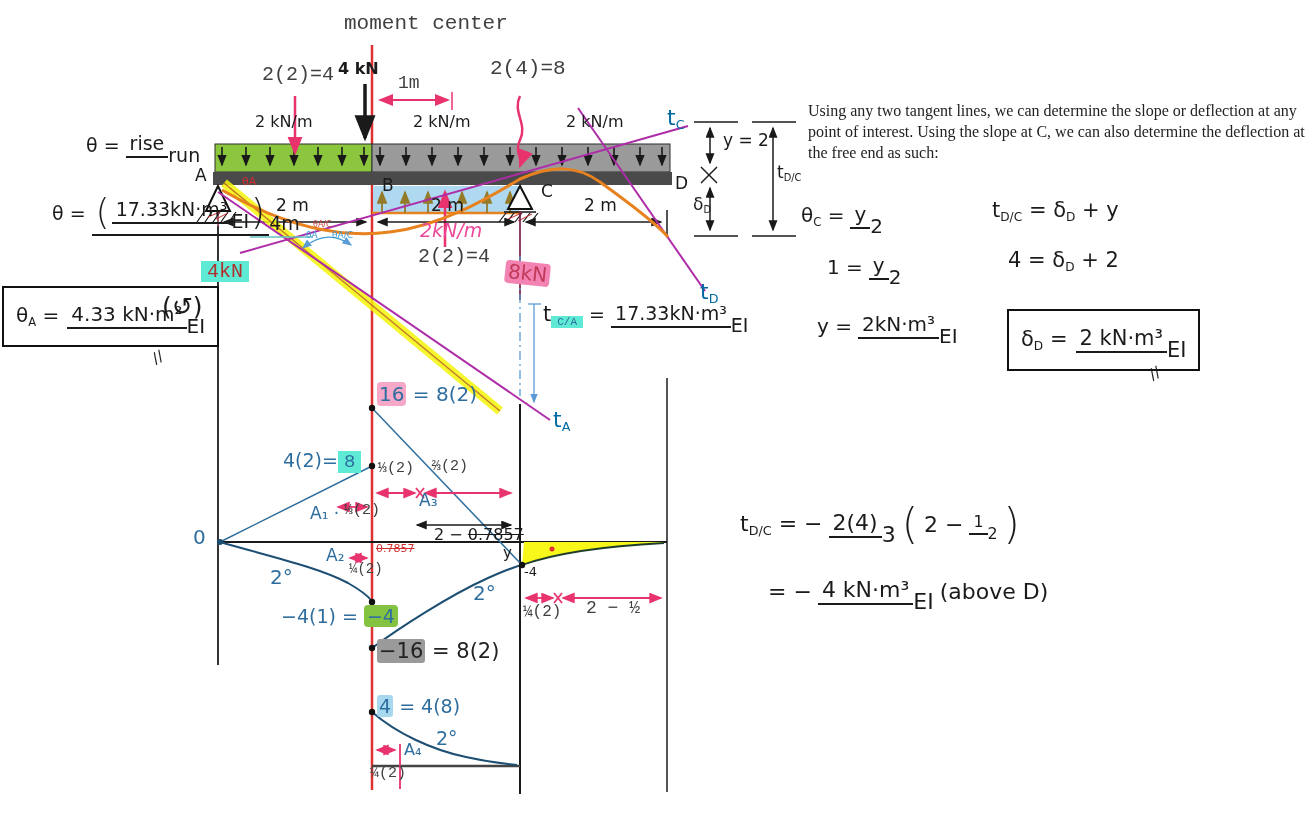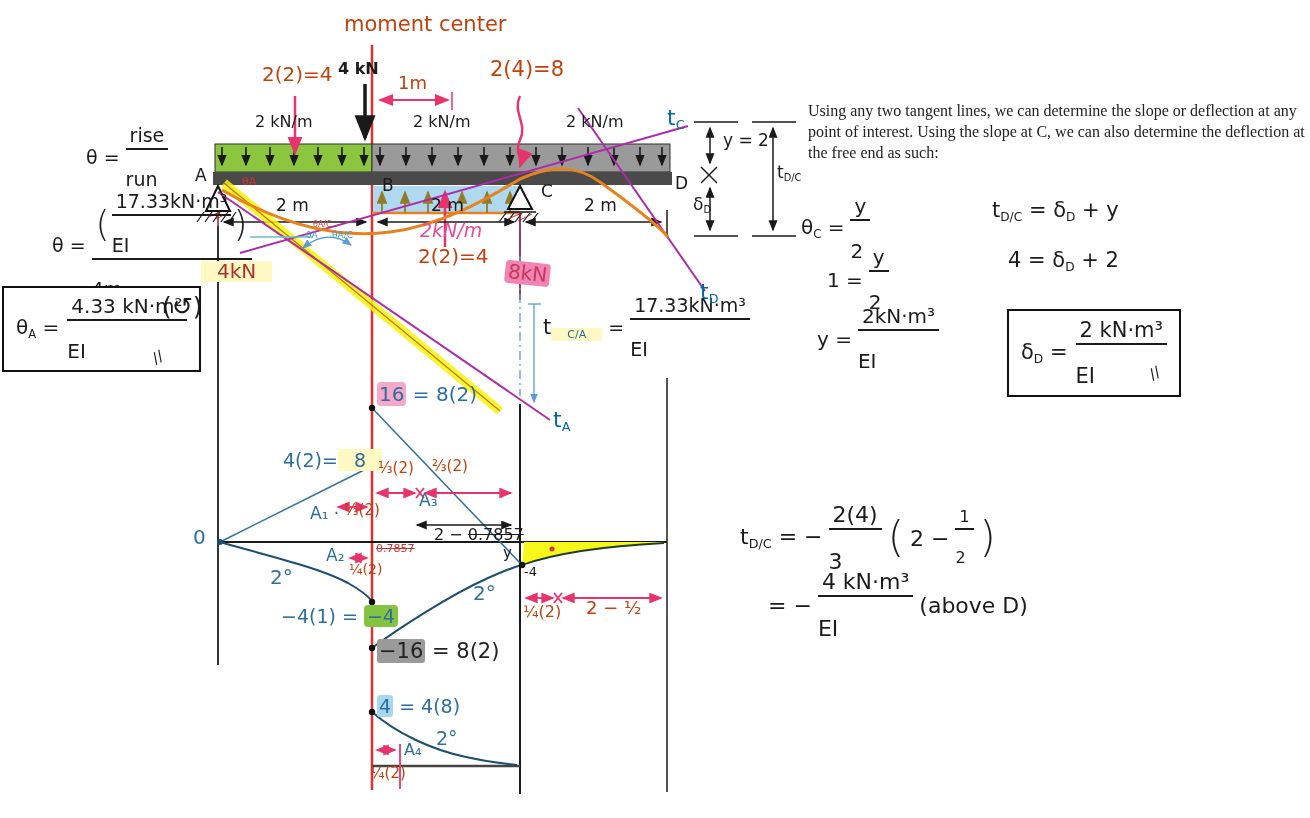--- a/index.html
+++ b/index.html
@@ -1,34 +1,34 @@
 <!DOCTYPE html>
 <html><head>
 <meta charset="utf-8">
 <style>
   html,body{margin:0;padding:0;background:#fff;}
   #canvas{position:relative;width:1310px;height:818px;background:#ffffff;overflow:hidden;
           font-family:"DejaVu Sans",sans-serif;}
   svg{position:absolute;left:0;top:0;}
   .lbl{position:absolute;color:#1b1b1b;white-space:nowrap;line-height:1.05;}
   .eq{display:inline-flex;align-items:center;gap:6px;}
-  .pink{color:#c2410c;}
+  .pink{color:#404040;font-family:Liberation Mono, monospace;}
   .blue{color:#2E6E9E;}
   .purple{color:#0369a1;}
   .orange{color:#ec4899;font-style:italic;}
   .darkred{color:#B03030;}
   .red{color:#D03030;}
   .serif{font-family:"Liberation Serif",serif;white-space:normal;line-height:1.3;color:#222;}
-  .frac{display:inline-flex;flex-direction:column;align-items:flex-start;vertical-align:middle;}
+  .frac{display:inline-flex;flex-direction:row;align-items:center;vertical-align:middle;}
   .frac>.num{border-bottom:2px solid currentColor;padding:0 4px 2px;display:inline-flex;align-items:center;}
   .frac>.den{padding-top:20px;}
   .sub{font-size:0.58em;vertical-align:-0.35em;}
   .bigp{font-size:1.9em;font-weight:200;line-height:0.9;}
   .eqbox{border:2.5px solid #111;padding:8px 12px;display:inline-flex;align-items:center;gap:8px;background:#fff;}
-  .hl-yellow{background:#fef9c3;padding:0 16px;}
+  .hl-yellow{background:#5eead4;padding:0 6px;font-family:Liberation Mono, monospace;}
   .hl-green{background:#84C341;padding:0 3px;border-radius:4px;}
   .hl-pink{background:#F6A8C9;padding:0 2px;border-radius:4px;}
   .hl-gray{background:#9A9A9A;padding:0 2px;border-radius:3px;}
   .hl-lblue{background:#A8D8F0;padding:0 2px;border-radius:3px;}
   .hl-hotpink{background:#F283B2;padding:1px 3px;border-radius:4px;}
   .struck{text-decoration:line-through;}
 </style>
 </head>
 <body>
 

